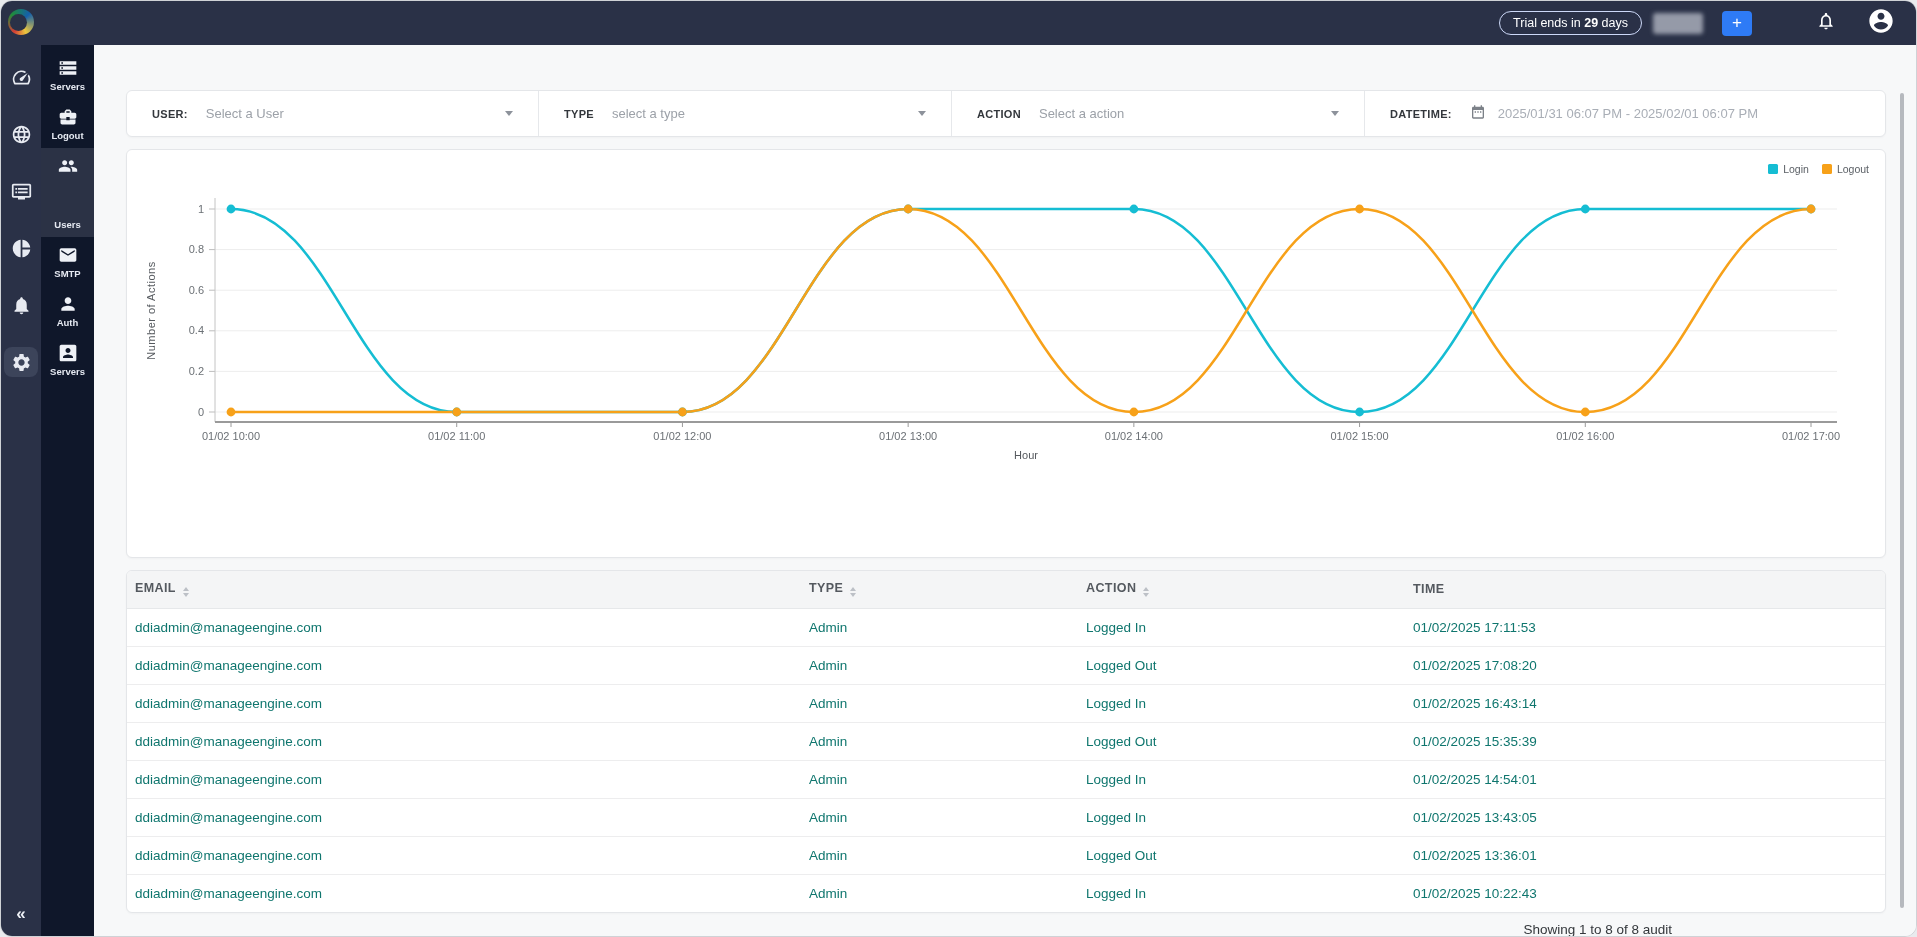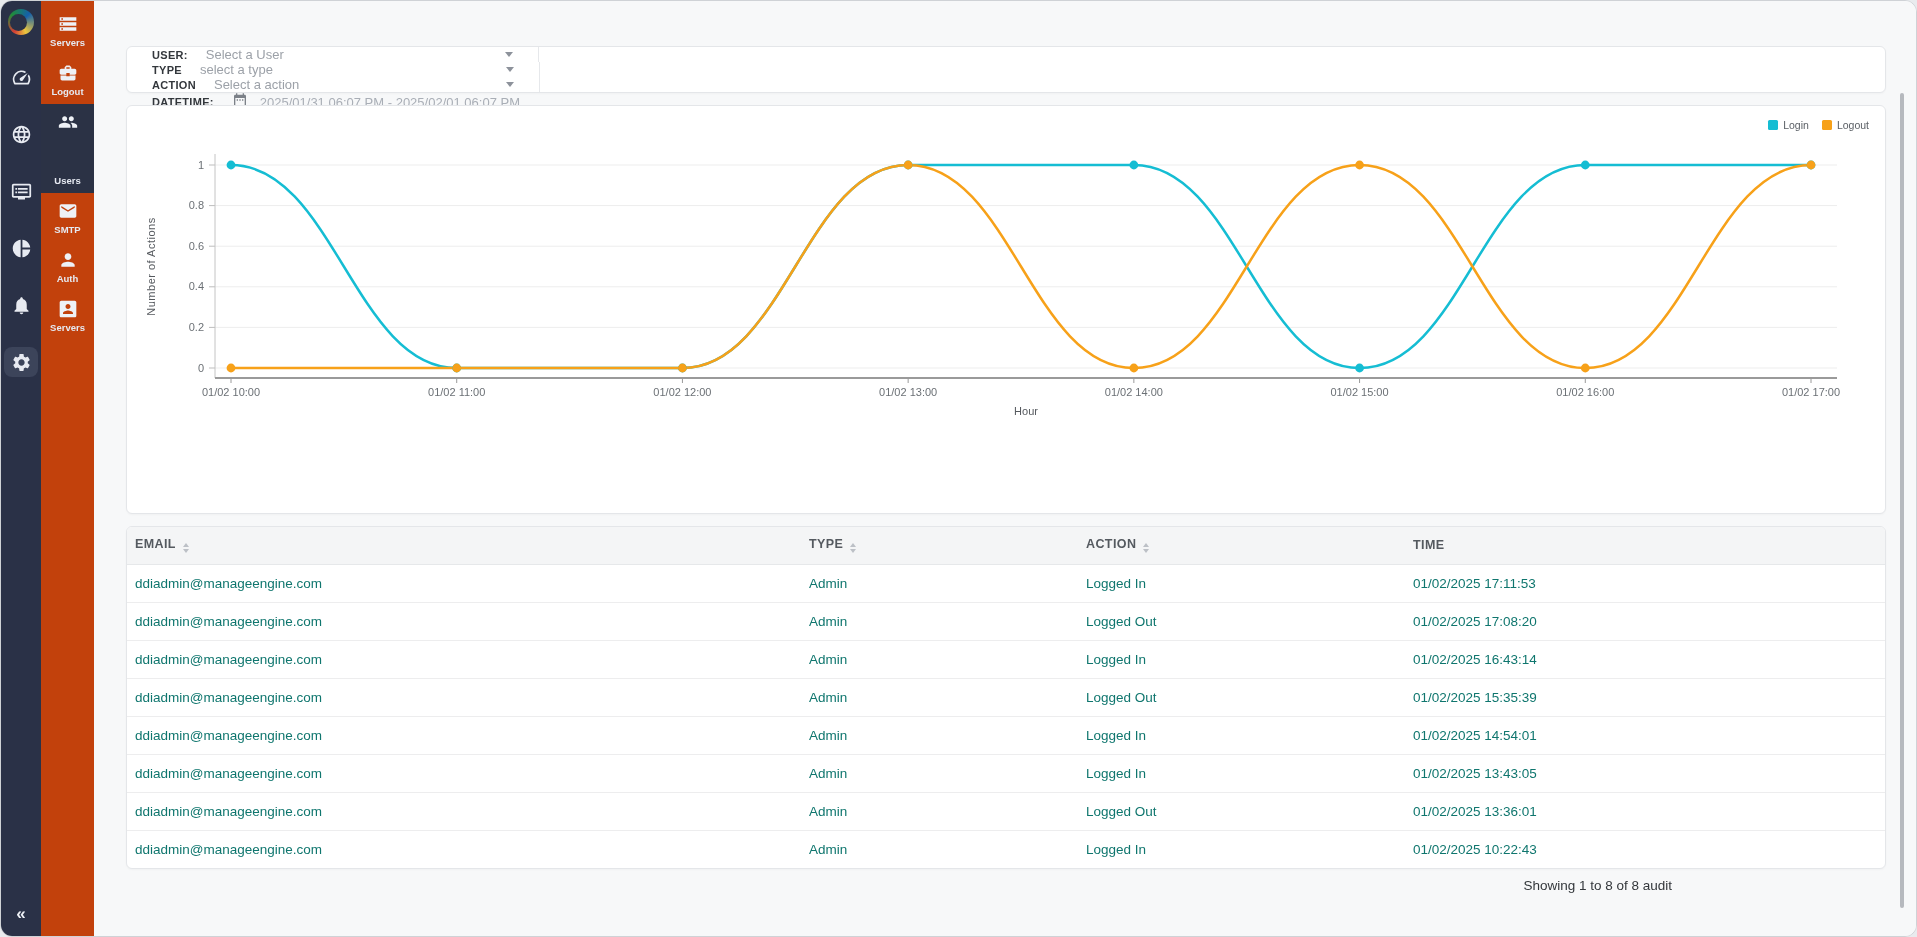--- a/index.html
+++ b/index.html
@@ -29,21 +29,21 @@
   .trial-pill b { font-weight:bold; }
   .redacted { width:50px; height:21px; background:#959aa8; border-radius:3px; filter:blur(2px); margin-left:11px; }
   .plus-btn { width:30px; height:25px; background:#2e7bf6; border-radius:4px; color:#fff; font-size:17px;
               display:flex; align-items:center; justify-content:center; margin-left:19px; cursor:pointer; }
   .bell { margin-left:64px; cursor:pointer; } .bell svg { width:20px; height:20px; fill:#fff; }
   .avatar { margin-left:31px; margin-right:21px; cursor:pointer; } .avatar svg { width:28px; height:28px; fill:#fff; }
 
   .body-row { flex:1; display:flex; min-height:0; }
 
   
-  .subnav { width:53px; flex:0 0 53px; background:#c2410c; display:flex; flex-direction:column; }
+  .subnav { width:53px; flex:0 0 53px; background:#0f172a; display:flex; flex-direction:column; }
   .subnav-item { width:100%; padding:8px 0 7px; display:flex; flex-direction:column; align-items:center; cursor:pointer; }
   .subnav-item:first-child { margin-top:5px; }
   .subnav-item svg { width:20px; height:20px; fill:#eef1f6; }
   .subnav-item .lbl { font-size:9.5px; font-weight:bold; color:#e6eaf2; margin-top:3px; }
   .subnav-item.active { background:#2b3245;gap:40px; }
 
   
   .content { flex:1; display:flex; flex-direction:column; min-width:0; background:#f7f8f9; }
   .tabbar { height:45px; flex:0 0 45px; background:#fff; border-bottom:1px solid #e4e6e9;
             display:flex; align-items:stretch; padding-left:24px; }
@@ -51,21 +51,21 @@
          cursor:pointer; border-bottom:3px solid transparent; padding-top:2px; }
   .tab.active { border-bottom-color:#2dbe50; }
   .tab-sep { width:1px; background:#d9dbdf; height:18px; align-self:center; margin:0 16px; }
   .exports { margin-left:auto; margin-right:119px; display:flex; align-items:center; gap:10px; }
   .exports svg { width:15px; height:18px; cursor:pointer; }
 
   .page { flex:1; padding:45px 30px 0 32px; position:relative; }
   .card { background:#fff; border:1px solid #e4e6e9; border-radius:6px; box-shadow:0 1px 2px rgba(0,0,0,.03); }
 
   
-  .filterbar { height:47px; display:flex; align-items:stretch;flex-direction:column; }
+  .filterbar { height:47px; display:flex; align-items:stretch; }
   .fsec { display:flex; align-items:center; border-right:1px solid #e6e8eb; position:relative; }
   .fsec:last-child { border-right:0; }
   .fsec .flabel { font-size:11px; font-weight:bold; color:#33373c; letter-spacing:.3px; margin-left:25px; white-space:nowrap; }
   .fsec .fvalue { font-size:13px; color:#9ca1a8; margin-left:18px; white-space:nowrap; }
   .fsec .caret { position:absolute; right:25px; width:0; height:0; border-left:4.5px solid transparent;
                  border-right:4.5px solid transparent; border-top:5px solid #8d929b; }
   .f-user { width:412px; } .f-type { width:413px; } .f-action { width:413px; } .f-date { flex:1; }
   .cal-ic { margin-left:18px; } .cal-ic svg { width:16px; height:16px; fill:#7c8188; }
   .f-date .fvalue { color:#a9aeb6; margin-left:12px; }
 
@@ -129,20 +129,35 @@
     <div class="rail-ic active">
       <svg viewBox="0 0 24 24">
           <path d="M19.14 12.94c.04-.3.06-.61.06-.94 0-.32-.02-.64-.07-.94l2.03-1.58c.18-.14.23-.41.12-.61l-1.92-3.32c-.12-.22-.37-.29-.59-.22l-2.39.96c-.5-.38-1.03-.7-1.62-.94l-.36-2.54c-.04-.24-.24-.41-.48-.41h-3.84c-.24 0-.43.17-.47.41l-.36 2.54c-.59.24-1.13.57-1.62.94l-2.39-.96c-.22-.08-.47 0-.59.22L2.74 8.87c-.12.21-.08.47.12.61l2.03 1.58c-.05.3-.09.63-.09.94s.02.64.07.94l-2.03 1.58c-.18.14-.23.41-.12.61l1.92 3.32c.12.22.37.29.59.22l2.39-.96c.5.38 1.03.7 1.62.94l.36 2.54c.05.24.24.41.48.41h3.84c.24 0 .44-.17.47-.41l.36-2.54c.59-.24 1.13-.56 1.62-.94l2.39.96c.22.08.47 0 .59-.22l1.92-3.32c.12-.22.07-.47-.12-.61l-2.01-1.58zM12 15.6c-1.98 0-3.6-1.62-3.6-3.6s1.62-3.6 3.6-3.6 3.6 1.62 3.6 3.6-1.62 3.6-3.6 3.6z"></path>
         </svg>
     </div>
     <div class="rail-collapse">«</div>
   </div>
 
   <div class="main-col">
 
+    <div class="topbar">
+      <div class="trial-pill"><span>Trial ends in </span><b>29</b><span> days</span></div>
+      <div class="redacted"></div>
+      <div class="plus-btn">+</div>
+      <div class="bell">
+        <svg viewBox="0 0 24 24">
+            <path d="M12 22c1.1 0 2-.9 2-2h-4c0 1.1.89 2 2 2zm6-6v-5c0-3.07-1.64-5.64-4.5-6.32V4c0-.83-.67-1.5-1.5-1.5s-1.5.67-1.5 1.5v.68C7.63 5.36 6 7.92 6 11v5l-2 2v1h16v-1l-2-2zm-2 1H8v-6c0-2.48 1.51-4.5 4-4.5s4 2.02 4 4.5v6z"></path>
+          </svg>
+      </div>
+      <div class="avatar">
+        <svg viewBox="0 0 24 24">
+            <path d="M12 2C6.48 2 2 6.48 2 12s4.48 10 10 10 10-4.48 10-10S17.52 2 12 2zm0 3c1.66 0 3 1.34 3 3s-1.34 3-3 3-3-1.34-3-3 1.34-3 3-3zm0 14.2c-2.5 0-4.71-1.28-6-3.22.03-1.99 4-3.08 6-3.08 1.99 0 5.97 1.09 6 3.08-1.29 1.94-3.5 3.22-6 3.22z"></path>
+          </svg>
+      </div>
+    </div>
 
     <div class="body-row">
 
       <div class="subnav">
         <div class="subnav-item">
           <svg viewBox="0 0 24 24">
               <path d="M2 20h20v-4H2v4zm2-3h2v2H4v-2zM2 4v4h20V4H2zm4 3H4V5h2v2zm-4 7h20v-4H2v4zm2-3h2v2H4v-2z"></path>
             </svg>
           <span class="lbl">Servers</span>
         </div>

